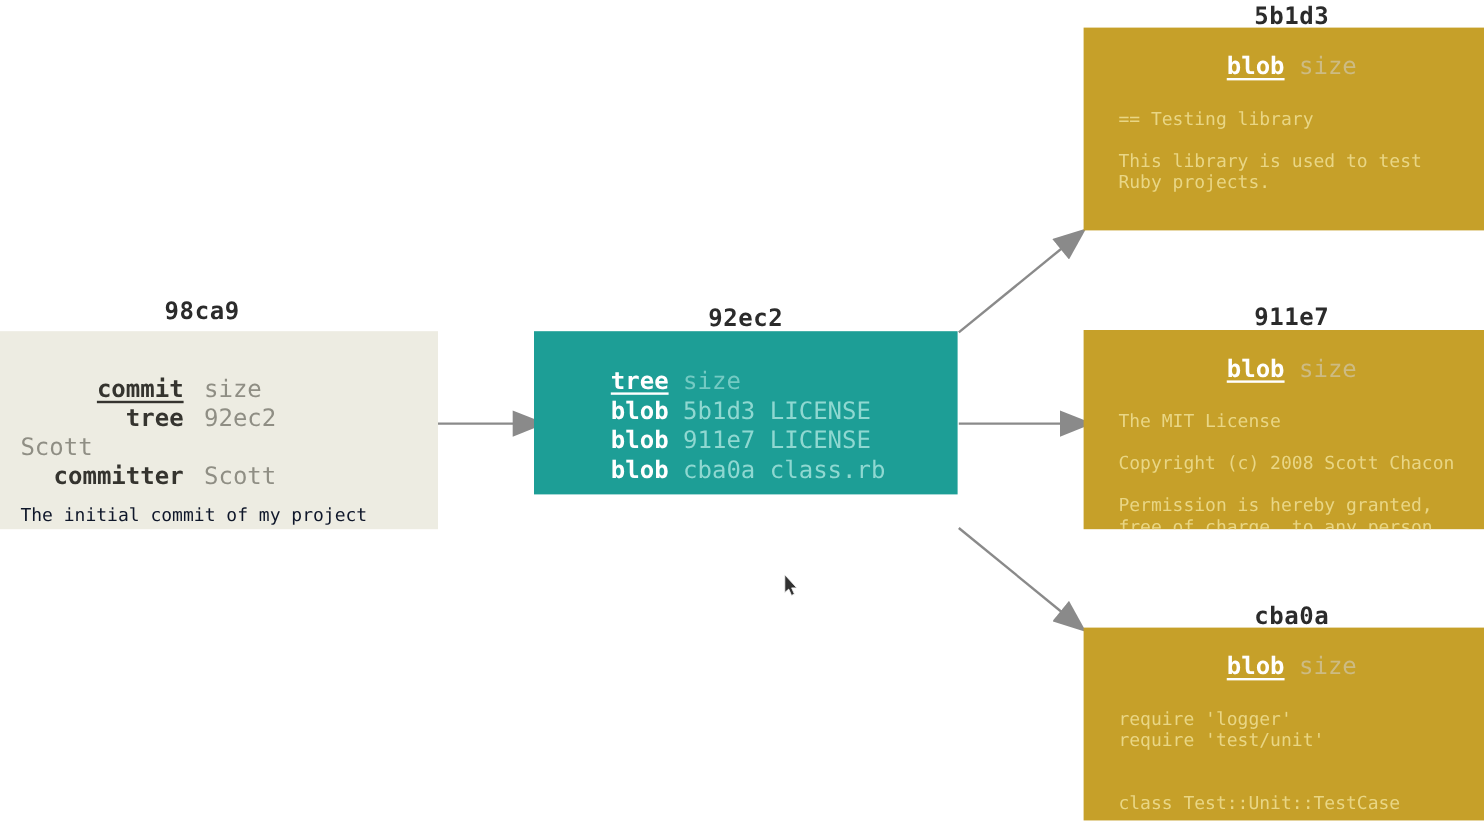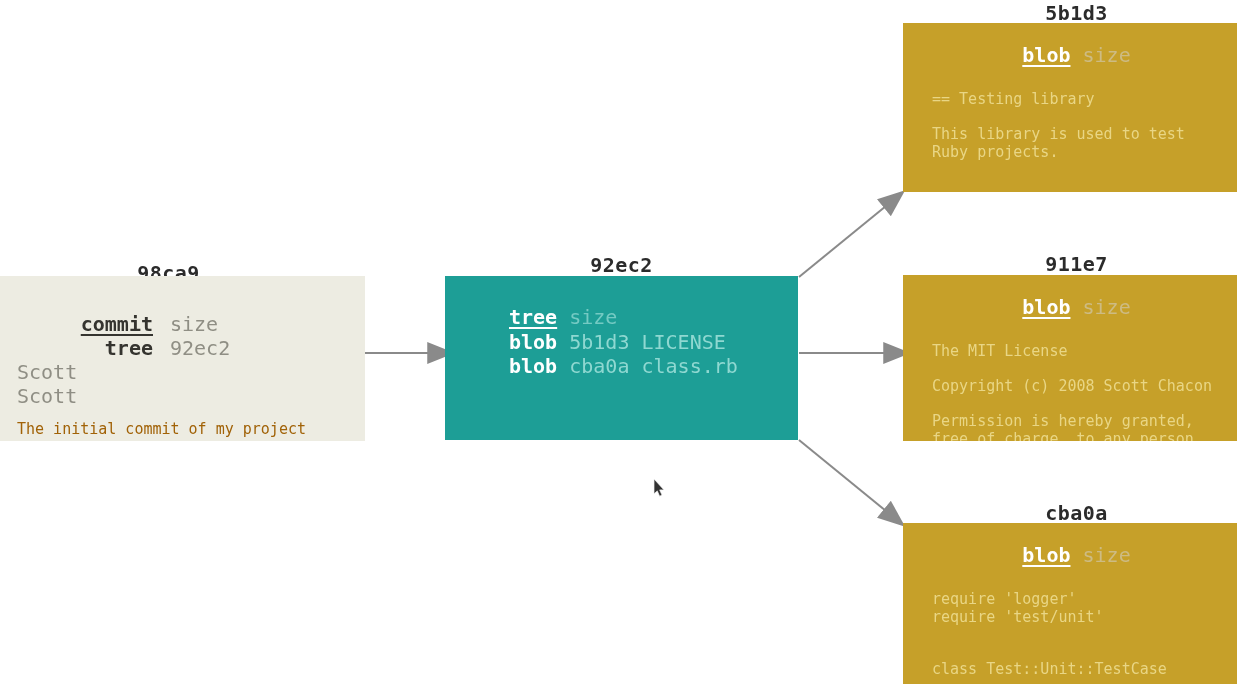--- a/index.html
+++ b/index.html
@@ -14,24 +14,24 @@
   .box{position:absolute;z-index:2;}
   
   .commit-box{
     left:0;top:276;width:365px;height:165px;background:#edece2;
     left:0px;top:276px;padding-top:36px;box-sizing:border-box;
   }
   .crow{display:flex;font-size:20px;line-height:24px;}
   .ckey{flex:0 0 153px;text-align:right;font-weight:bold;color:#35342f;white-space:pre;}
   .crow.header .ckey{text-decoration:underline;text-underline-offset:3px;}
   .cval{margin-left:17px;color:#8f8e84;white-space:pre;}
-  .cmsg{margin-top:14px;padding-left:17px;font-size:15px;line-height:15px;color:#a16207;white-space:pre;}
+  .cmsg{margin-top:14px;padding-left:17px;font-size:15px;line-height:15px;color:#0f172a;white-space:pre;}
   
   .tree-box{
-    left:445px;top:276px;width:353px;height:164px;background:#1d9e96;
+    left:445px;top:276px;width:353px;height:136px;background:#1d9e96;
     padding:29px 0 0 64px;box-sizing:border-box;
   }
   .trow{font-size:20px;line-height:24.5px;white-space:pre;color:#8fd8d1;}
   .tkey{font-weight:bold;color:#ffffff;}
   .trow.header .tkey{text-decoration:underline;text-underline-offset:3px;}
   .tsize{color:#74cac3;}
   .tval{color:#8fd8d1;}
   
   .blob-box{
     left:903px;width:347px;background:#c6a029;box-sizing:border-box;
@@ -65,43 +65,45 @@
       <marker id="ah" viewBox="0 0 10 8" refX="1" refY="4" markerWidth="14" markerHeight="11" orient="auto">
         <path d="M0,0 L10,4 L0,8 Z" fill="#8a8a8a"></path>
       </marker>
     </defs>
     <line x1="340" y1="353" x2="430" y2="353" stroke="#8a8a8a" stroke-width="2" marker-end="url(#ah)"></line>
     <line x1="799" y1="277" x2="886" y2="206" stroke="#8a8a8a" stroke-width="2" marker-end="url(#ah)"></line>
     <line x1="799" y1="353" x2="886" y2="353" stroke="#8a8a8a" stroke-width="2" marker-end="url(#ah)"></line>
     <line x1="799" y1="440" x2="886" y2="511" stroke="#8a8a8a" stroke-width="2" marker-end="url(#ah)"></line>
   </svg>
 
-  <div class="hash-label" style="left:0;top:261px;width:337px;">98ca9</div>
+  <div class="hash-label" style="left:0;top:247px;width:337px;">98ca9</div>
   <div class="box commit-box">
     <div class="crow header">
       <span class="ckey">commit</span>
       <span class="cval">size</span>
     </div>
     <div class="crow">
       <span class="ckey">tree</span>
       <span class="cval">92ec2</span>
     </div>
     <div class="crow">
       <span class="cval">Scott</span>
     </div>
     <div class="crow">
+      <span class="ckey">committer</span>
       <span class="cval">Scott</span>
     </div>
     <div class="cmsg">The initial commit of my project</div>
   </div>
 
   <div class="hash-label" style="left:445px;top:253px;width:353px;">92ec2</div>
   <div class="box tree-box">
     <div class="trow header"><span class="tkey">tree</span> <span class="tsize">size</span></div>
     <div class="trow"><span class="tkey">blob</span> <span class="tval">5b1d3</span> <span class="tval">LICENSE</span></div>
+    <div class="trow"><span class="tkey">blob</span> <span class="tval">911e7</span> <span class="tval">LICENSE</span></div>
     <div class="trow"><span class="tkey">blob</span> <span class="tval">cba0a</span> <span class="tval">class.rb</span></div>
   </div>
 
   <div class="hash-label" style="left:903px;top:1px;width:347px;">5b1d3</div>
   <div class="box blob-box" style="top:23px;height:169px;">
     <div class="blob-header"><span class="btype">blob</span> <span class="bsize">size</span></div>
     <div class="blob-body">== Testing library
 
 This library is used to test
 Ruby projects.</div>

